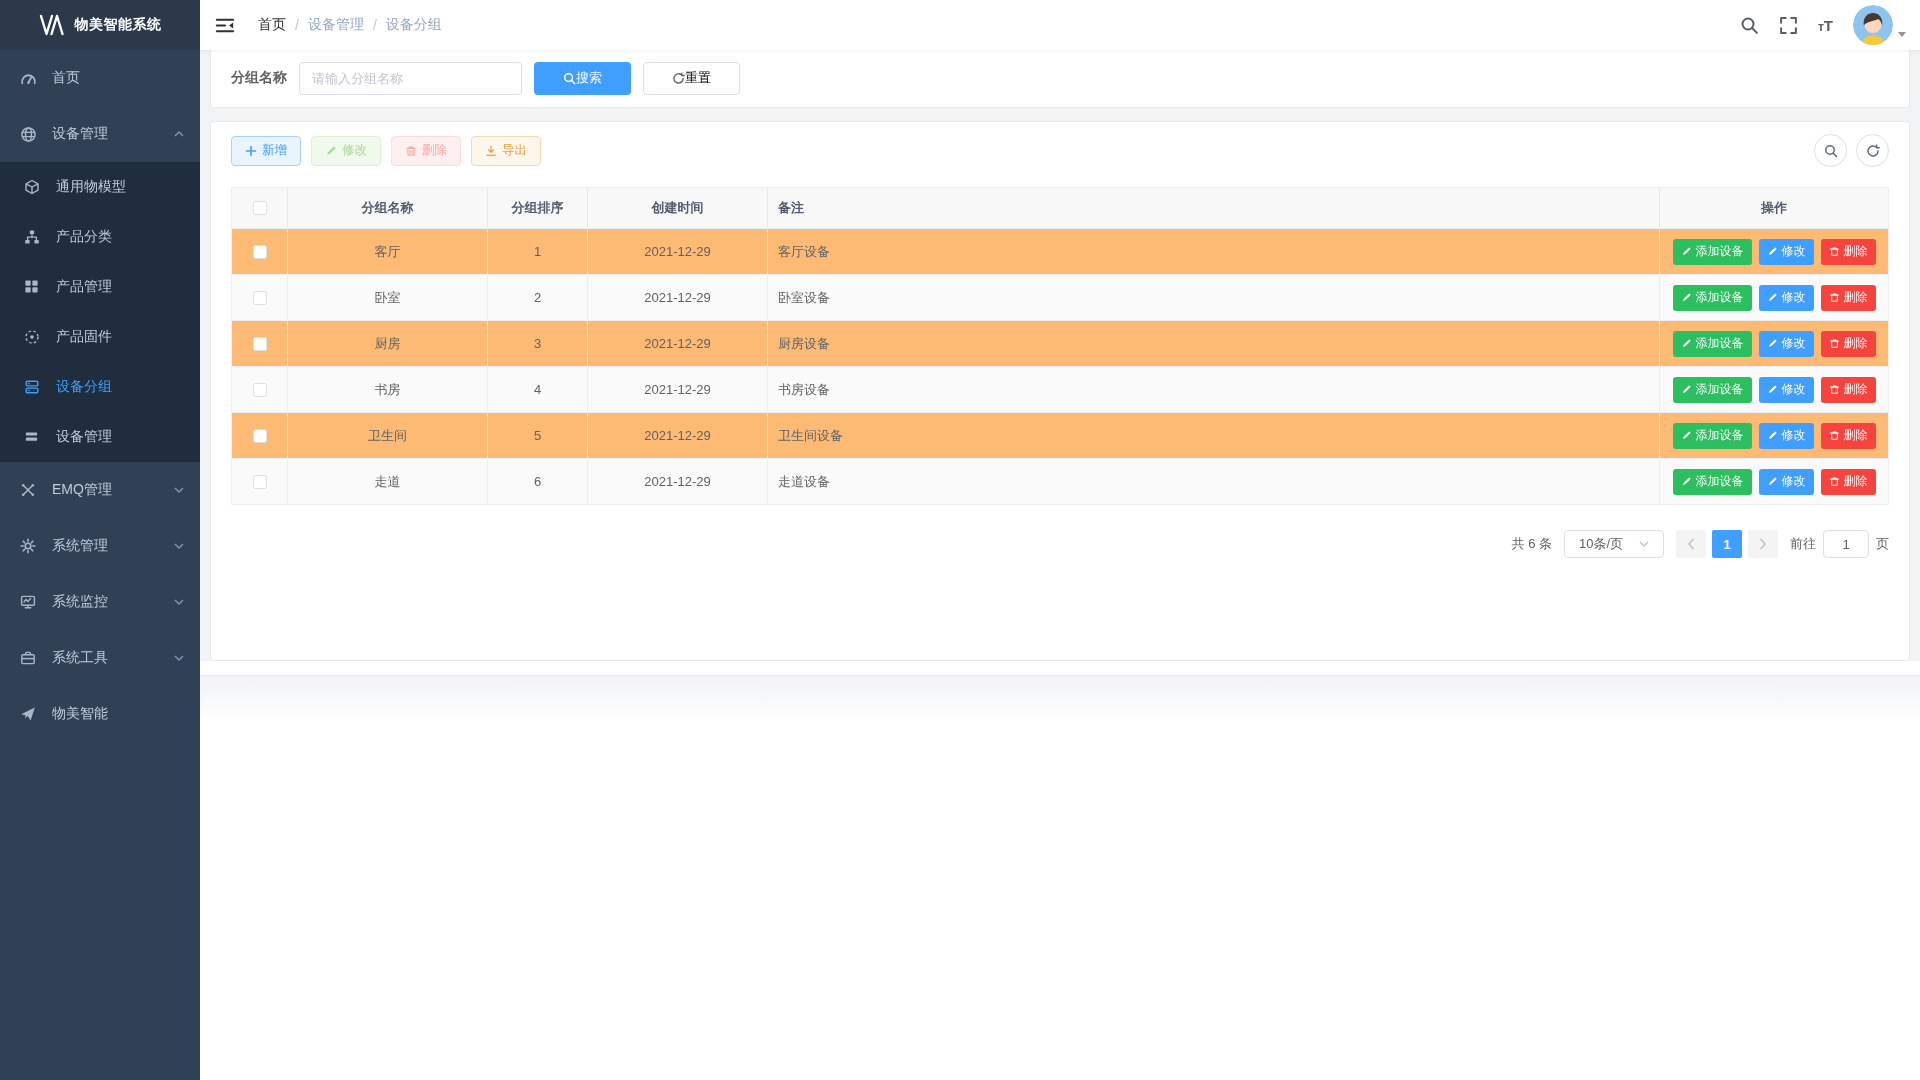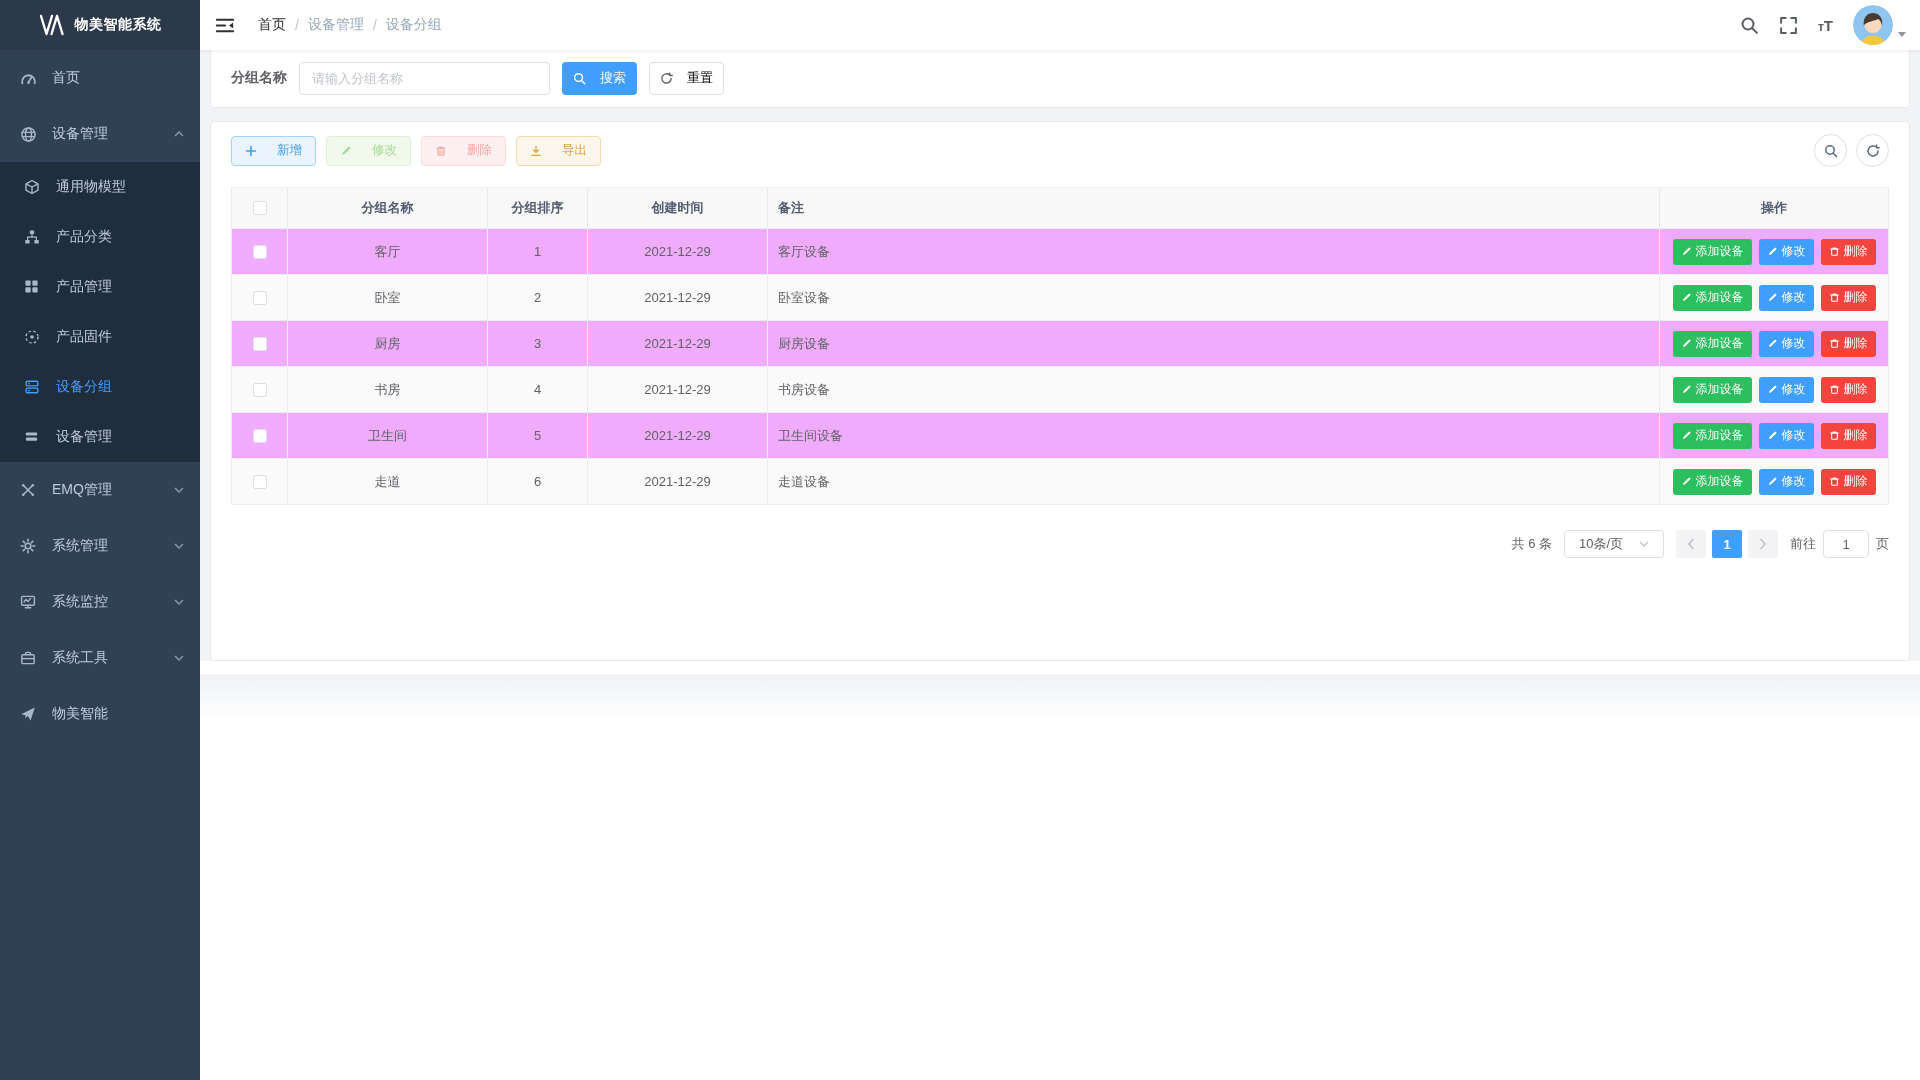--- a/index.html
+++ b/index.html
@@ -39,39 +39,39 @@
   .avatar-wrap { display:flex; align-items:flex-end; gap:5px; cursor:pointer; }
   .avatar { width:40px; height:40px; border-radius:50%; overflow:hidden; }
   .caret-down { width:0; height:0; border-left:4px solid transparent; border-right:4px solid transparent; border-top:5px solid #909399; margin-bottom:8px; }
 
   
   .app-main { position:absolute; left:200px; top:36px; width:1720px; height:625px; background:#f2f3f5; padding:12px 10px 0; }
   .card { background:#fff; border:1px solid #e7e9ec; border-radius:4px; }
 
   .search-card { height:60px; display:flex; align-items:center; padding:0 20px; }
   .form-label { font-weight:bold; color:#606266; font-size:14px; margin-right:12px; }
-  .text-input { width:251px; height:33px; border:1px solid #dcdfe6; border-radius:4px; padding:0 12px; font-size:13px; color:#606266; outline:none; font-family:inherit; }
+  .text-input { width:223px; height:33px; border:1px solid #dcdfe6; border-radius:4px; padding:0 12px; font-size:13px; color:#606266; outline:none; font-family:inherit; }
   .text-input::placeholder { color:#c0c4cc; }
-  .btn { height:33px; border-radius:4px; font-size:13px; padding:0 10px; display:inline-flex; align-items:center; gap:14px; border:1px solid transparent; cursor:pointer; font-family:inherit; }
+  .btn { height:33px; border-radius:4px; font-size:13px; padding:0 28px; display:inline-flex; align-items:center; gap:0; border:1px solid transparent; cursor:pointer; font-family:inherit; }
   .btn-primary { background:#409eff; color:#fff; margin-left:12px; }
   .btn-default { background:#fff; border-color:#dcdfe6; color:#000000; margin-left:12px; }
 
   .main-card { margin-top:13px; height:540px; padding:12px 20px; }
   .toolbar { display:flex; align-items:center; gap:10px; }
-  .btn-mini { height:30px; padding:0 13px; font-size:12.5px; border-radius:4px; display:inline-flex; align-items:center; gap:20px; border:1px solid transparent; cursor:pointer; font-family:inherit; }
+  .btn-mini { height:30px; padding:0 13px; font-size:12.5px; border-radius:4px; display:inline-flex; align-items:center; gap:5px; border:1px solid transparent; cursor:pointer; font-family:inherit; }
   .btn-add    { background:#e9f4ff; border-color:#a6d2ff; color:#409eff; }
   .btn-edit   { background:#f0f9eb; border-color:#dff1d3; color:#a8d894; cursor:not-allowed; }
   .btn-delete { background:#fef0f0; border-color:#fbdddd; color:#f6a9a5; cursor:not-allowed; }
   .btn-export { background:#fdf6ec; border-color:#f5dab1; color:#e6a23c; }
   .tool-circles { margin-left:auto; display:flex; gap:9px; }
   .circle-btn { width:33px; height:33px; border-radius:50%; border:1px solid #dcdfe6; background:#fff; display:flex; align-items:center; justify-content:center; color:#666; cursor:pointer; }
 
   
   .table { margin-top:20px; border:1px solid #ebeef5; border-bottom:none; font-size:13px; }
-  .tr { display:flex; border-bottom:1px solid #ebeef5; background:#f0abfc; }
+  .tr { display:flex; border-bottom:1px solid #ebeef5; background:#fdba74; }
   .tr.stripe { background:#fafafa; }
   .th,.td { display:flex; align-items:center; justify-content:center; border-right:1px solid #ebeef5; padding:0 10px; }
   .th:last-child,.td:last-child { border-right:none; }
   .thead { background:#f8f8f9; }
   .thead .th { height:40px; color:#515a6e; font-weight:bold; border-right-color:#e4e9ef; }
   .td { height:45px; color:#606266; }
   .col-check { width:56px; flex:none; }
   .col-name { width:200px; flex:none; }
   .col-order { width:100px; flex:none; }
   .col-time { width:180px; flex:none; }

